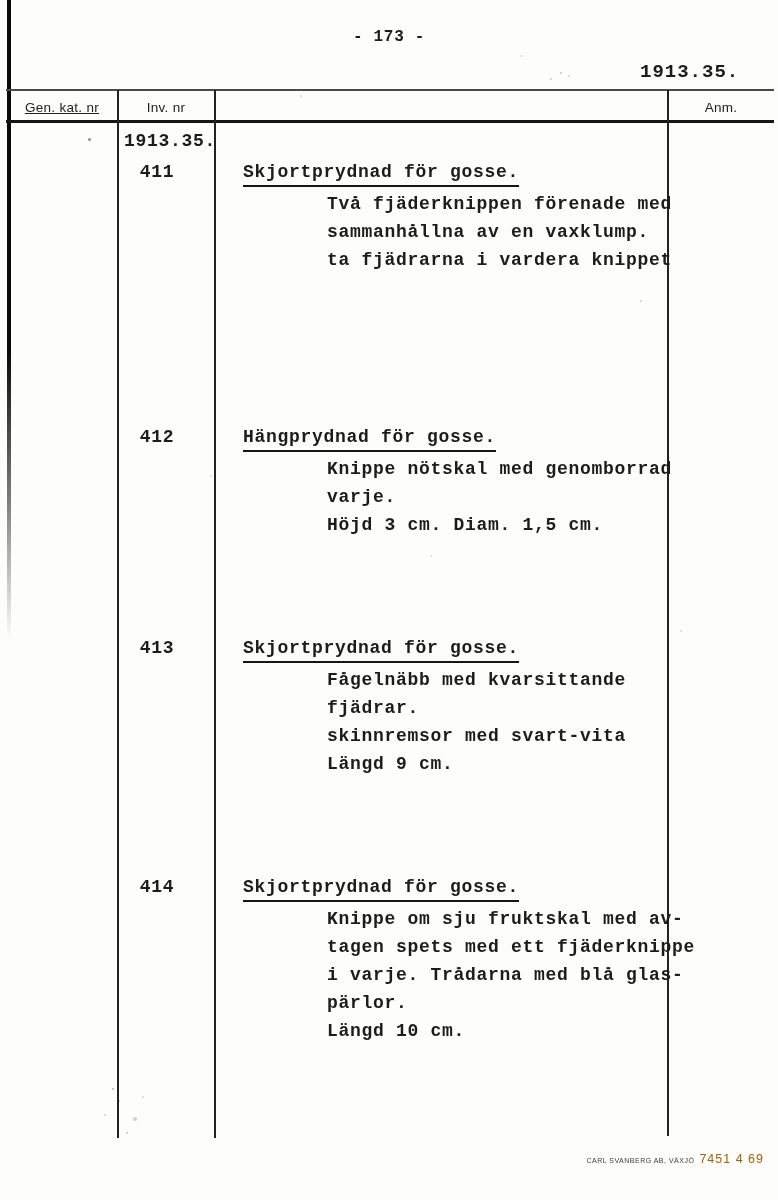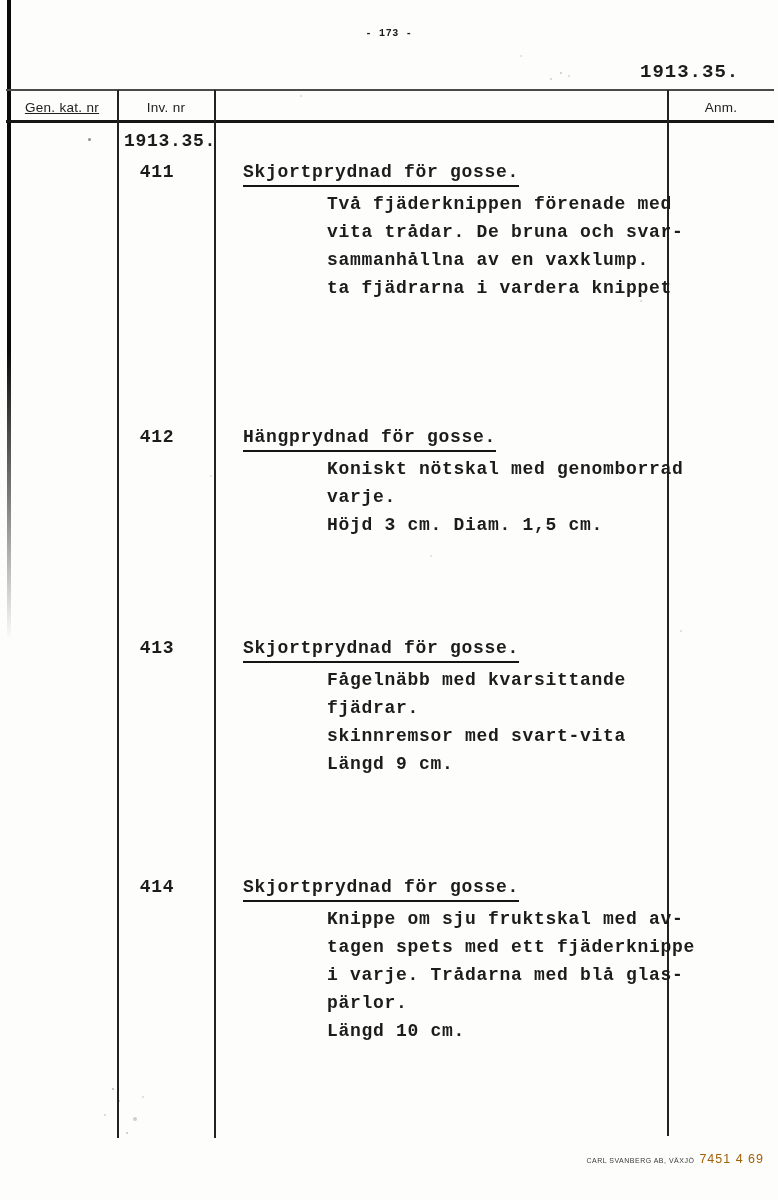--- a/index.html
+++ b/index.html
@@ -37,21 +37,21 @@
     position:absolute;top:100px;
     font-family:"Liberation Sans","DejaVu Sans",sans-serif;
     font-size:13.5px;color:#222;text-align:center;letter-spacing:.3px;
   }
   .col-header.gen{left:8px;width:108px;text-decoration:underline;}
   .col-header.inv{left:118px;width:96px;}
   .col-header.anm{left:670px;width:102px;}
 
   
   .tw{font-weight:bold;letter-spacing:.7px;}
-  .page-number{position:absolute;top:28px;left:0;right:0;text-align:center;font-size:10px;}
+  .page-number{position:absolute;top:28px;left:0;right:0;text-align:center;font-size:16px;}
   .catalog-ref{position:absolute;top:61px;left:640px;font-size:19px;letter-spacing:1px;}
   .group-label{position:absolute;top:131px;left:124px;font-size:18px;}
 
   .entry{position:absolute;left:0;right:0;}
   .entry .inv-nr{position:absolute;left:112px;top:2px;width:90px;text-align:center;font-size:18px;}
   .entry .content{position:absolute;left:243px;top:0;font-size:18px;}
   .entry .entry-title{display:table;line-height:25px;border-bottom:2.5px solid #151515;margin-bottom:3px;}
   .entry .body-line{line-height:28px;margin-left:84px;white-space:nowrap;}
 
   
@@ -91,30 +91,29 @@
   <div class="col-header anm">Anm.</div>
 
   <div class="group-label tw">1913.35.</div>
 
   <div id="entries">
       <div class="entry" style="top: 160px;">
         <div class="inv-nr tw">411</div>
         <div class="content tw">
           <div class="entry-title">Skjortprydnad för gosse.</div>
           <div class="body-line">Två fjäderknippen förenade med</div>
-          <div class="body-line">vita trådar. De bruna och svar-</div>
           <div class="body-line">sammanhållna av en vaxklump.</div>
           <div class="body-line">ta fjädrarna i vardera knippet</div>
         </div>
       </div>
       <div class="entry" style="top: 425px;">
         <div class="inv-nr tw">412</div>
         <div class="content tw">
           <div class="entry-title">Hängprydnad för gosse.</div>
-          <div class="body-line">Koniskt nötskal med genomborrad</div>
+          <div class="body-line">Knippe nötskal med genomborrad</div>
           <div class="body-line">varje.</div>
           <div class="body-line">Höjd 3 cm. Diam. 1,5 cm.</div>
         </div>
       </div>
       <div class="entry" style="top: 636px;">
         <div class="inv-nr tw">413</div>
         <div class="content tw">
           <div class="entry-title">Skjortprydnad för gosse.</div>
           <div class="body-line">Fågelnäbb med kvarsittande</div>
           <div class="body-line">fjädrar.</div>

